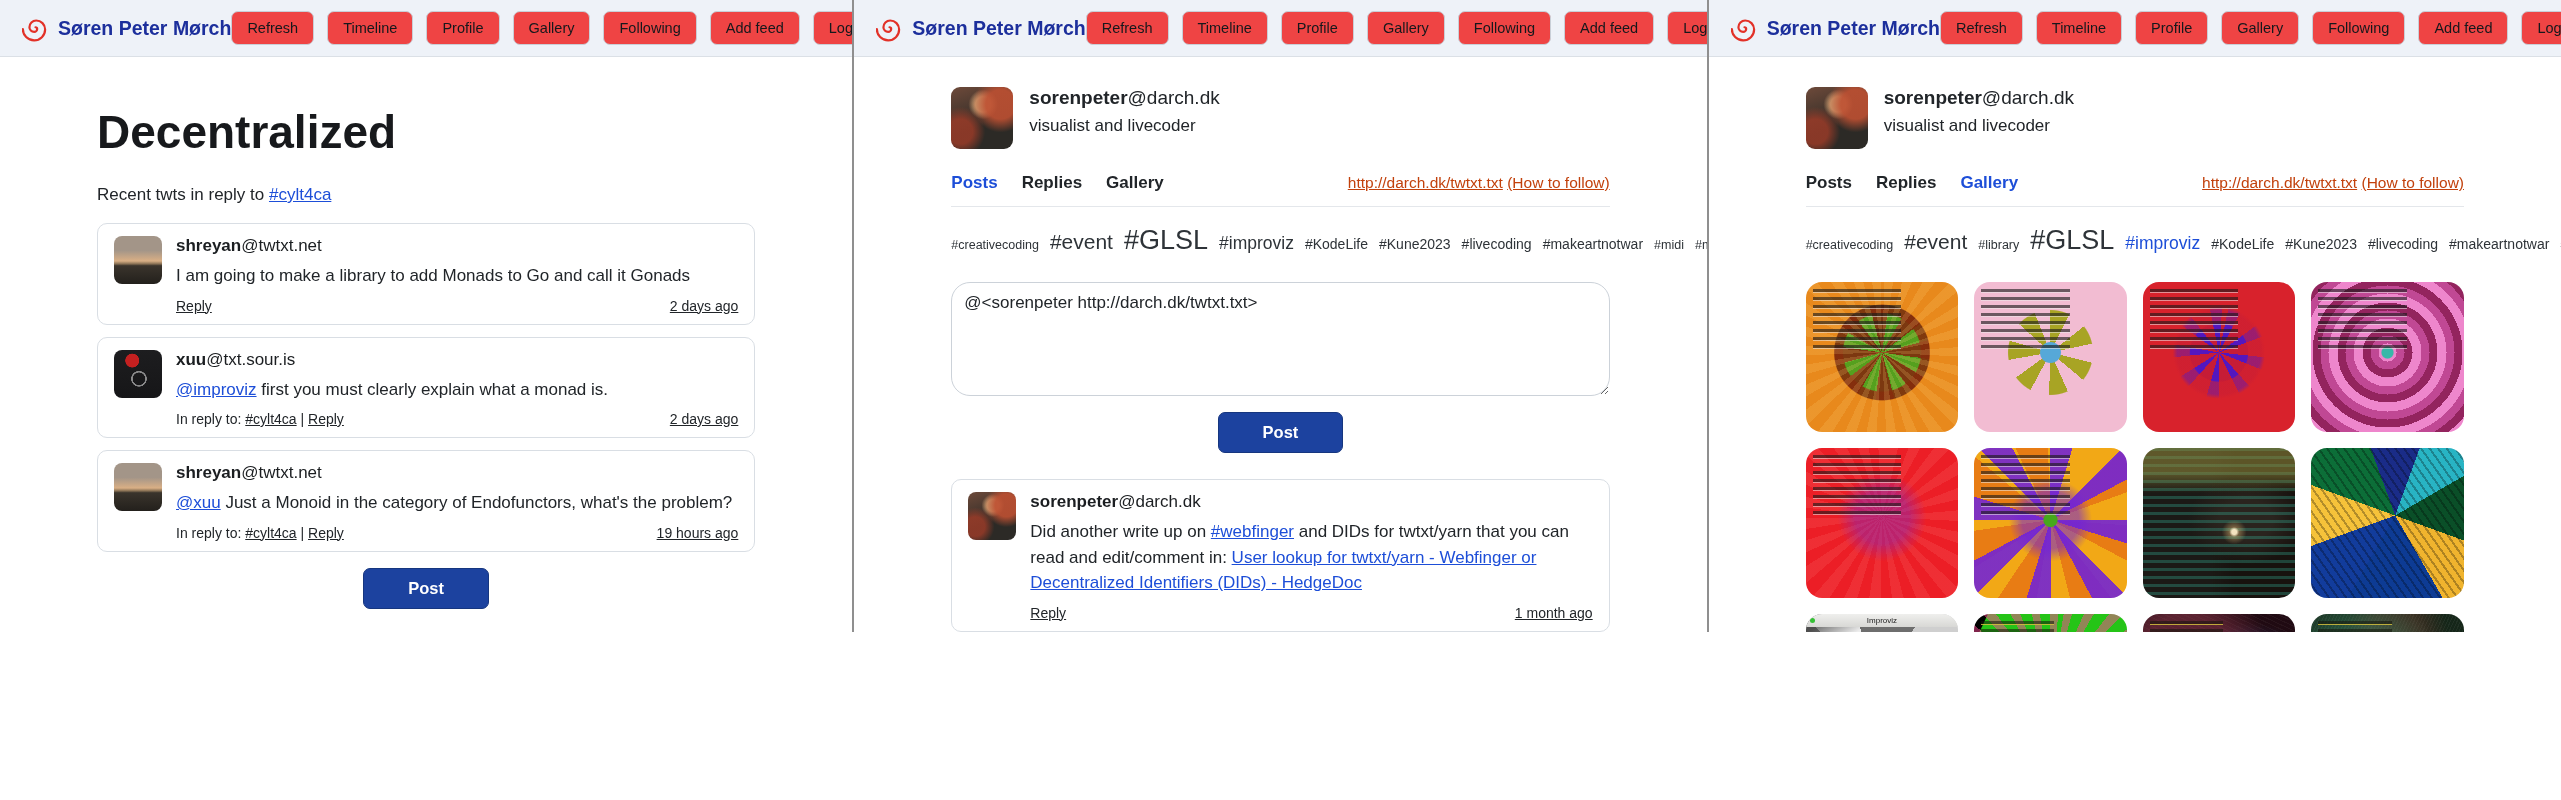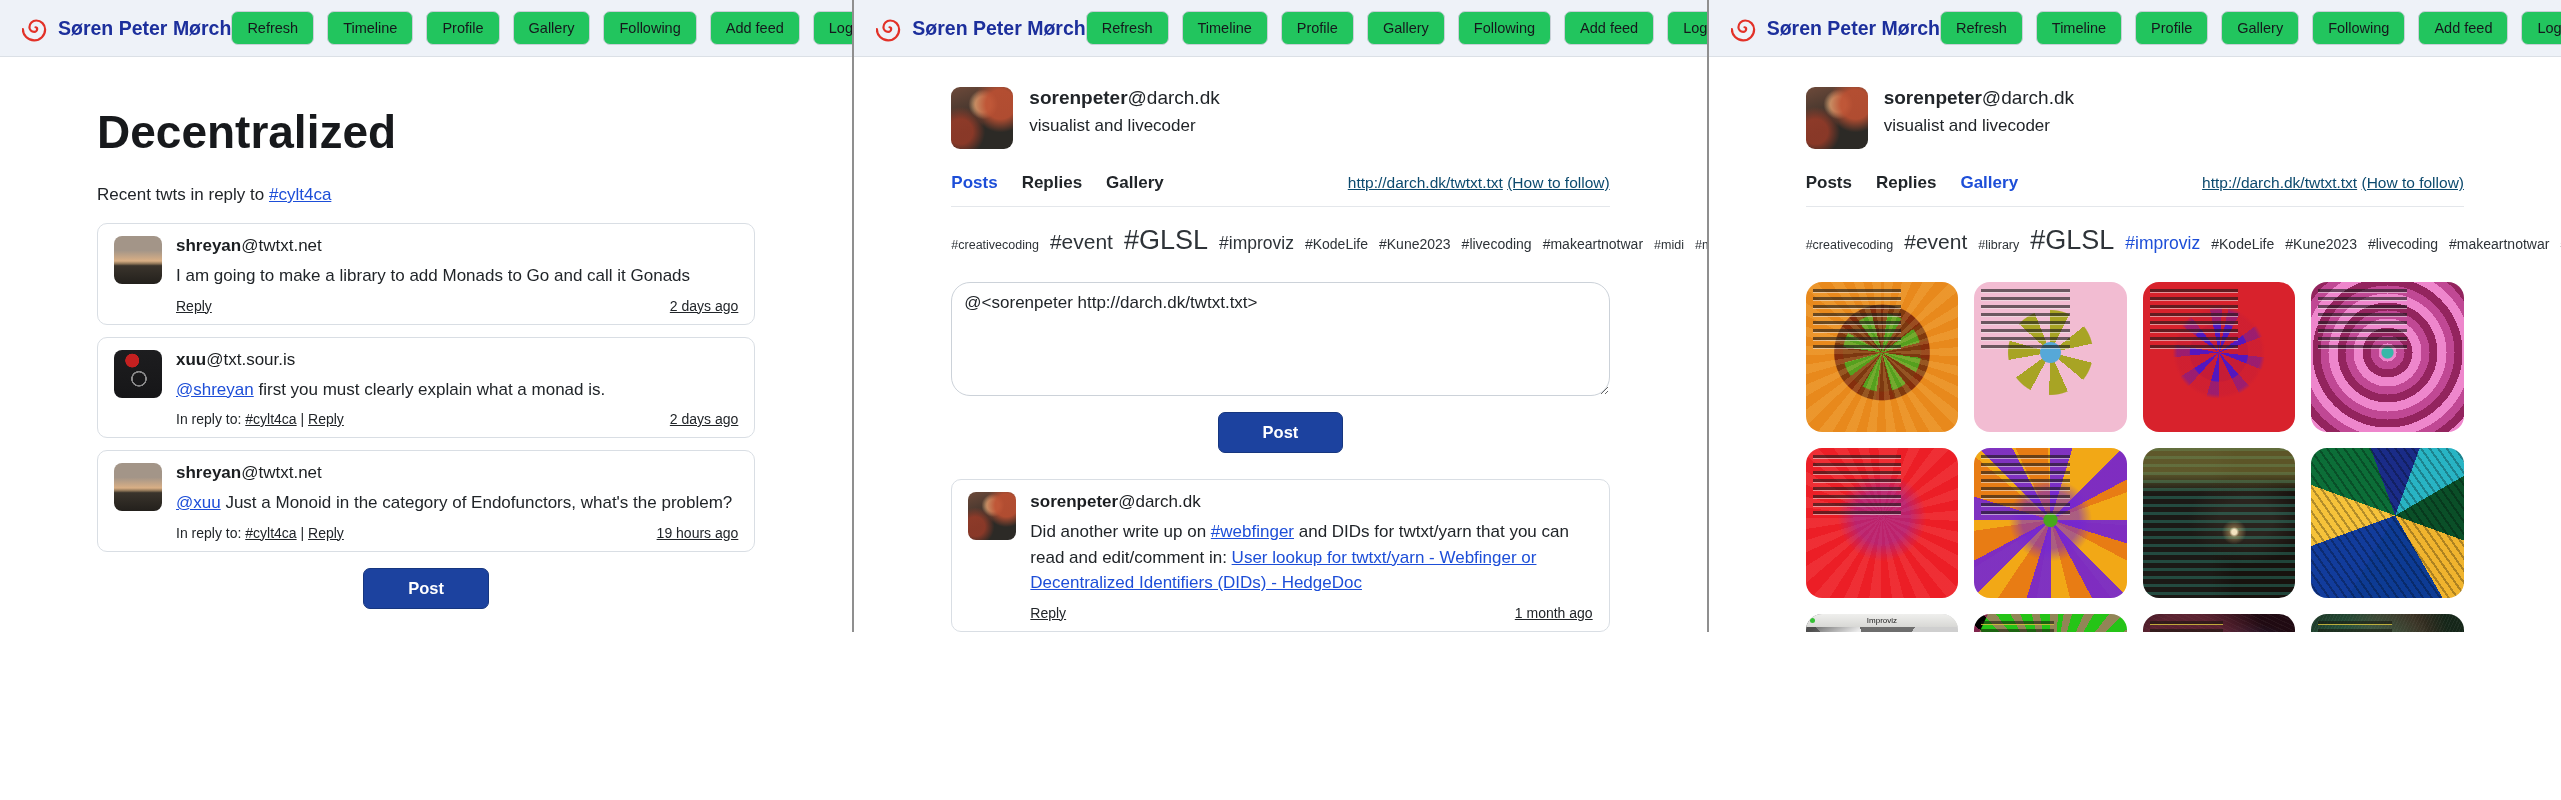--- a/index.html
+++ b/index.html
@@ -5,21 +5,21 @@
   html,body{margin:0;padding:0;background:#ffffff;}
   body{width:2561px;height:800px;overflow:hidden;font-family:"Liberation Sans","DejaVu Sans",sans-serif;color:#212529;}
   .app{display:flex;width:2561px;height:632px;}
   .panel{flex:1 1 0;min-width:0;position:relative;overflow:hidden;background:#fff;}
   .panel + .panel{border-left:2px solid #8f8f8f;}
 
   
   .hdr{height:56px;display:flex;align-items:center;background:#eef2f8;border-bottom:1px solid #dbe0e6;padding:0 22px;}
   .brand{display:flex;align-items:center;gap:9px;color:#1c2f9c;font-size:19.5px;font-weight:600;cursor:pointer;white-space:nowrap;}
   .navbtns{margin-left:auto;display:flex;gap:13px;}
-  .nbtn{background:#22c55e;border:1px solid #c9cfd7;border-radius:7px;font-size:14.5px;color:#15181c;padding:8px 15px;font-family:inherit;cursor:pointer;white-space:nowrap;}
+  .nbtn{background:#ef4444;border:1px solid #c9cfd7;border-radius:7px;font-size:14.5px;color:#15181c;padding:8px 15px;font-family:inherit;cursor:pointer;white-space:nowrap;}
 
   .content{padding:0 97px;}
 
   
   .h1{font-size:46px;font-weight:700;color:#17191c;margin:48px 0 0;}
   .sub{margin-top:26px;font-size:17px;}
   a.blue{color:#1d4ed8;text-decoration:underline;cursor:pointer;}
   .twt-list{margin-top:18px;}
   .card{border:1px solid #d9dee4;border-radius:10px;padding:12px 16px 10px;margin-bottom:12px;display:flex;gap:14px;background:#fff;}
   .avatar{width:48px;height:48px;border-radius:8px;flex:none;}
@@ -35,21 +35,21 @@
   
   .profile{display:flex;gap:16px;margin-top:30px;align-items:flex-start;}
   .pavatar{width:62px;height:62px;border-radius:9px;flex:none;}
   .pname{font-size:19px;}
   .pname b{font-weight:700;}
   .pbio{margin-top:7px;font-size:17px;}
   .tabs{display:flex;align-items:baseline;margin-top:24px;}
   .tab{font-weight:700;font-size:17px;color:#212529;cursor:pointer;}
   .tab.active{color:#1d4ed8;}
   .feedlinks{margin-left:auto;font-size:15.5px;white-space:nowrap;}
-  .dlink{color:#0c4a6e;text-decoration:underline;cursor:pointer;}
+  .dlink{color:#c2410c;text-decoration:underline;cursor:pointer;}
   hr.sep{border:none;border-top:1px solid #e4e7eb;margin:13px 0 0;}
   .cloud{margin-top:8px;line-height:1.9;color:#2e3338;}
   .tag{margin-right:11px;cursor:pointer;white-space:nowrap;color:#2e3338;}
   .tag.active{color:#1d4ed8;}
   .t1{font-size:12.5px;} .t2{font-size:14px;} .t3{font-size:17.5px;} .t4{font-size:21px;} .t5{font-size:27px;}
 
   .ptwt{margin-top:26px;}
   .foot-hr{border:none;border-top:1px solid #e4e7eb;margin:52px 0 0;}
   .footline{text-align:center;font-size:13.5px;margin-top:15px;}
 
@@ -174,21 +174,21 @@
                 <span><span></span><a class="mlink"></a><span></span><a class="mlink">Reply</a></span>
                 <a class="mlink">2 days ago</a>
               </div>
             </div>
           </article>
 
           <article class="card">
             <div class="avatar av-xuu"></div>
             <div class="twt-body">
               <div class="twt-author"><b>xuu</b><span>@txt.sour.is</span></div>
-              <p class="twt-text"><span></span><a class="blue">@shreyan</a><span> first you must clearly explain what a monad is.</span></p>
+              <p class="twt-text"><span></span><a class="blue">@improviz</a><span> first you must clearly explain what a monad is.</span></p>
               <div class="twt-meta">
                 <span><span>In reply to: </span><a class="mlink">#cylt4ca</a><span> | </span><a class="mlink">Reply</a></span>
                 <a class="mlink">2 days ago</a>
               </div>
             </div>
           </article>
 
           <article class="card">
             <div class="avatar av-shreyan"></div>
             <div class="twt-body">

